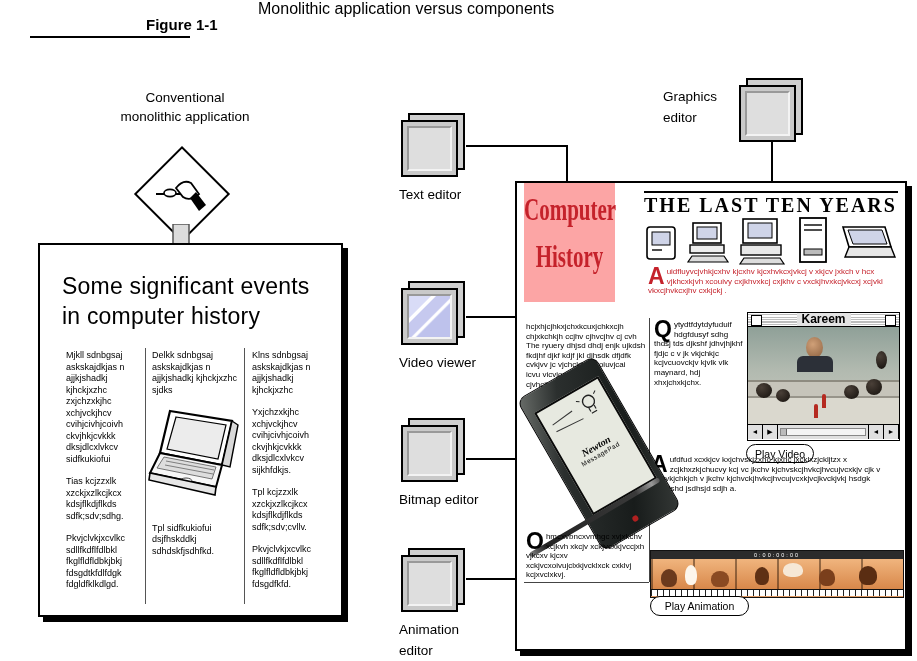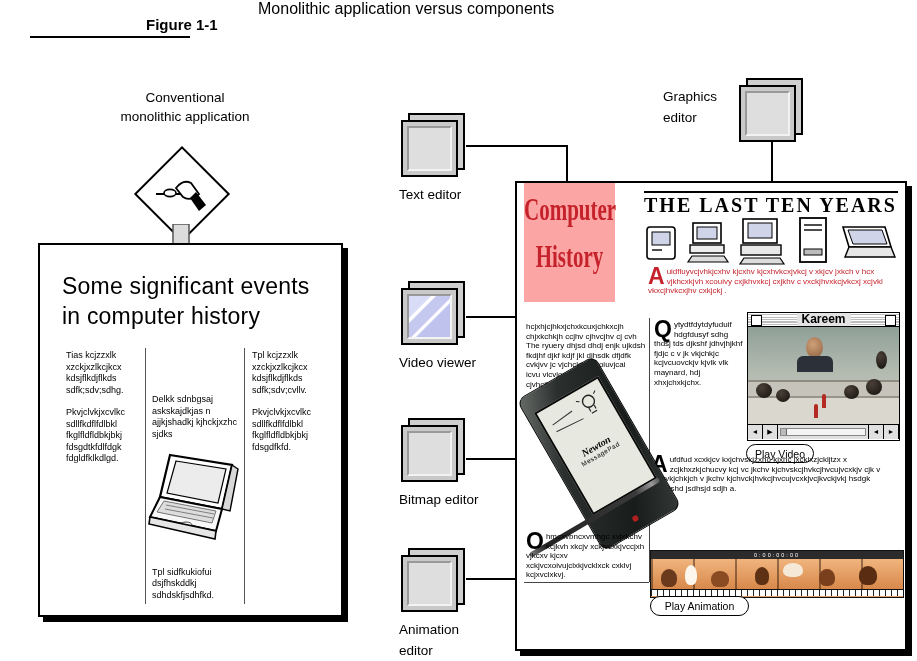--- a/index.html
+++ b/index.html
@@ -19,21 +19,21 @@
            transform:rotate(45deg);}
   .diamond-glyph{left:152px;top:172px;width:58px;height:44px;}
   .big-arrow{left:160px;top:224px;}
 
   .mono-window{left:38px;top:243px;width:301px;height:370px;background:#fff;border:2px solid #000;
                box-shadow:5px 5px 0 #000;}
   .mono-title{left:22px;top:26px;width:270px;font-size:23px;line-height:30px;letter-spacing:0.2px;}
   .greek{font-size:9px;line-height:11.5px;}
   .greek p{margin:0 0 11px 0;}
   .col1{left:26px;top:105px;width:76px;}
-  .col2{left:112px;top:105px;width:88px;margin-top:44px;}
+  .col2{left:112px;top:105px;width:88px;}
   .col3{left:212px;top:105px;width:82px;}
   .colrule{background:#555;width:1px;top:103px;height:256px;position:absolute;}
   .cr1{left:105px;} .cr2{left:204px;}
   .laptop{margin:2px 0 6px -4px;}
 
   
   .ic{position:absolute;width:64px;height:64px;}
   .ic .back{position:absolute;right:0;top:0;width:53px;height:53px;background:#cfcfcf;border:2px solid #000;}
   .ic .front{position:absolute;left:0;bottom:0;width:53px;height:53px;background:#c9c9c9;border:2.5px solid #000;}
   .ic .bevel{position:absolute;left:4px;top:4px;right:4px;bottom:4px;background:#dedede;
@@ -129,39 +129,42 @@
   </svg>
   <svg class="abs big-arrow" width="42" height="64" viewBox="0 0 42 64">
     <polygon points="13,0 29,0 29,36 41,36 21,62 1,36 13,36" fill="#dcdcdc" stroke="#555" stroke-width="1.5"></polygon>
   </svg>
 
   <div class="abs mono-window">
     <div class="abs mono-title">Some significant events in computer history</div>
     <div class="colrule cr1"></div>
     <div class="colrule cr2"></div>
     <div class="abs col1 greek">
+      <p>Mjkll sdnbgsaj askskajdkjas n ajjkjshadkj kjhckjxzhc zxjchzxkjhc xchjvckjhcv cvihjcivhjcoivh ckvjhkjcvkkk dksjdlcxlvkcv sidfkukiofui</p>
       <p>Tias kcjzzxlk xzckjxzlkcjkcx kdsjflkdjflkds sdfk;sdv;sdhg.</p>
       <p>Pkvjclvkjxcvlkc sdllfkdflfdlbkl fkglfldfldbkjbkj fdsgdtkfdlfdgk fdgldfklkdlgd.</p>
     </div>
     <div class="abs col2 greek">
       <p>Delkk sdnbgsaj askskajdkjas n ajjkjshadkj kjhckjxzhc sjdks</p>
       <svg class="laptop" width="92" height="104" viewBox="0 0 92 104">
         <polygon points="22,2 84,12 74,56 12,44" fill="#fff" stroke="#000" stroke-width="2.2"></polygon>
         <polygon points="28,8 78,16 70,50 19,40" fill="#ececec" stroke="#000" stroke-width="1.2"></polygon>
         <polygon points="12,44 74,56 68,78 2,64" fill="#f7f7f7" stroke="#000" stroke-width="2"></polygon>
         <polygon points="16,48 68,58 64,70 9,59" fill="#ddd" stroke="#555" stroke-width="0.8"></polygon>
         <line x1="18" y1="52" x2="66" y2="61" stroke="#666" stroke-width="0.8"></line>
         <line x1="17" y1="56" x2="65" y2="65" stroke="#666" stroke-width="0.8"></line>
         <ellipse cx="38" cy="72" rx="6" ry="3" fill="#fff" stroke="#444" stroke-width="1"></ellipse>
         <polygon points="2,64 68,78 67,86 1,71" fill="#e6e6e6" stroke="#000" stroke-width="1.6"></polygon>
         <polygon points="84,12 90,16 82,58 74,56" fill="#d8d8d8" stroke="#000" stroke-width="1.4"></polygon>
       </svg>
       <p>Tpl sidfkukiofui dsjfhskddkj sdhdskfjsdhfkd.</p>
     </div>
     <div class="abs col3 greek">
+      <p>Klns sdnbgsaj askskajdkjas n ajjkjshadkj kjhckjxzhc</p>
+      <p>Yxjchzxkjhc xchjvckjhcv cvihjcivhjcoivh ckvjhkjcvkkk dksjdlcxlvkcv sijkhfdkjs.</p>
       <p>Tpl kcjzzxlk xzckjxzlkcjkcx kdsjflkdjflkds sdfk;sdv;cvllv.</p>
       <p>Pkvjclvkjxcvlkc sdllfkdflfdlbkl fkglfldfldbkjbkj fdsgdfkfd.</p>
     </div>
   </div>
 
   <div class="ic" style="left:401px;top:113px;">
     <div class="back"></div>
       <div class="front">
         <div class="bevel"></div>
       </div>

